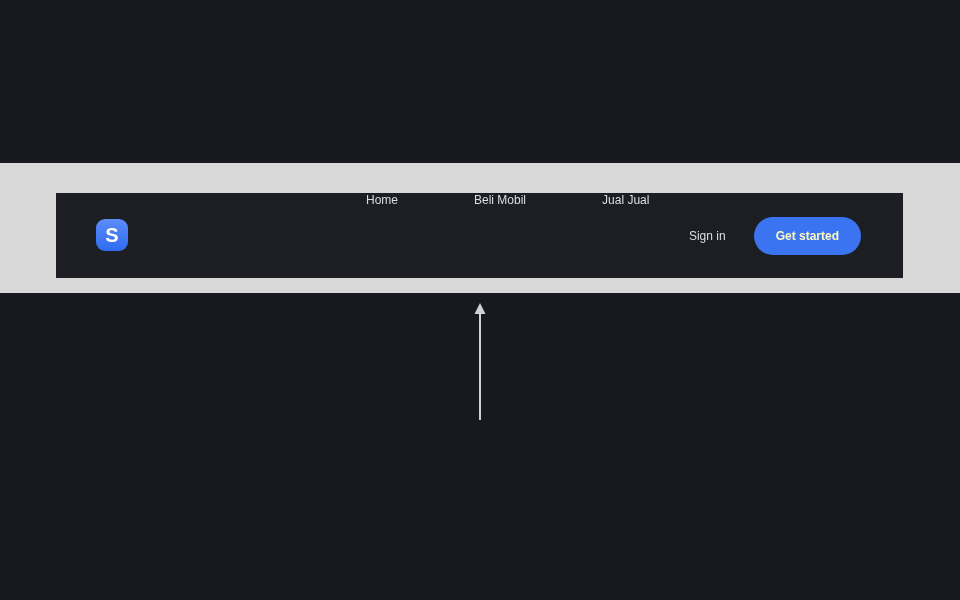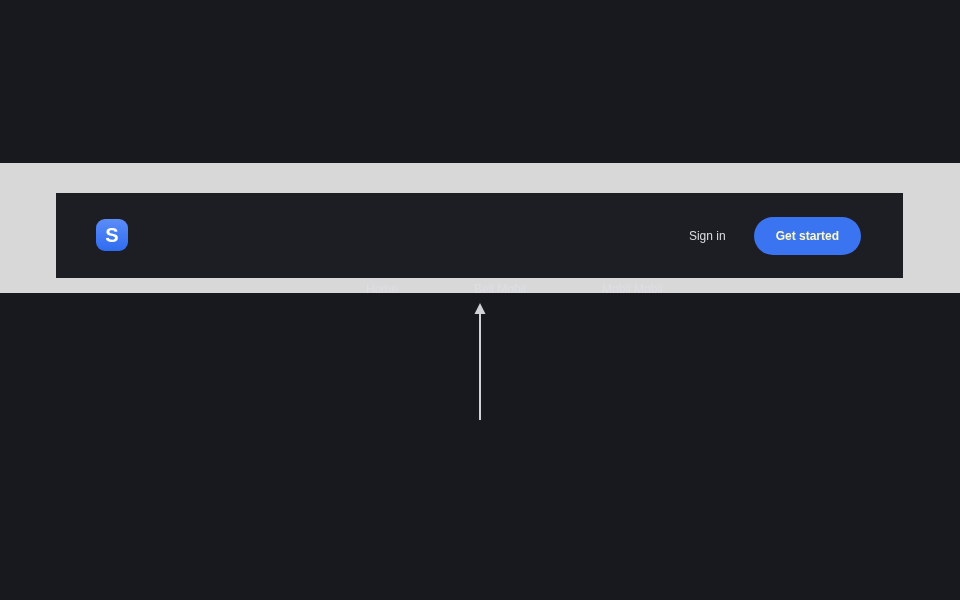--- a/index.html
+++ b/index.html
@@ -61,21 +61,21 @@
     line-height: 1;
     letter-spacing: 0;
     font-family: "Liberation Sans", sans-serif;
   }
   .nav-links {
     position: absolute;
     left: 310px;
     top: 0;
     height: 103px;
     display: flex;
-    align-items: flex-end;
+    align-items: flex-start;
     gap: 76px;
   }
   .nav-link {
     color: #dcdee3;
     font-size: 12px;
     white-space: nowrap;
   }
   .nav-actions {
     position: absolute;
     right: 42px;
@@ -134,21 +134,21 @@
 
   <div class="navbar">
 
     <div class="nav-logo">
       <span class="glyph">S</span>
     </div>
 
     <div class="nav-links">
       <span class="nav-link">Home</span>
       <span class="nav-link">Beli Mobil</span>
-      <span class="nav-link">Mobil Mobil</span>
+      <span class="nav-link">Jual Jual</span>
     </div>
 
     <div class="nav-actions">
       <span class="nav-signin">Sign in</span>
       <button class="nav-cta">Get started</button>
     </div>
 
   </div>
 
   <svg class="connector-layer" width="960" height="130" viewBox="0 0 960 130">

